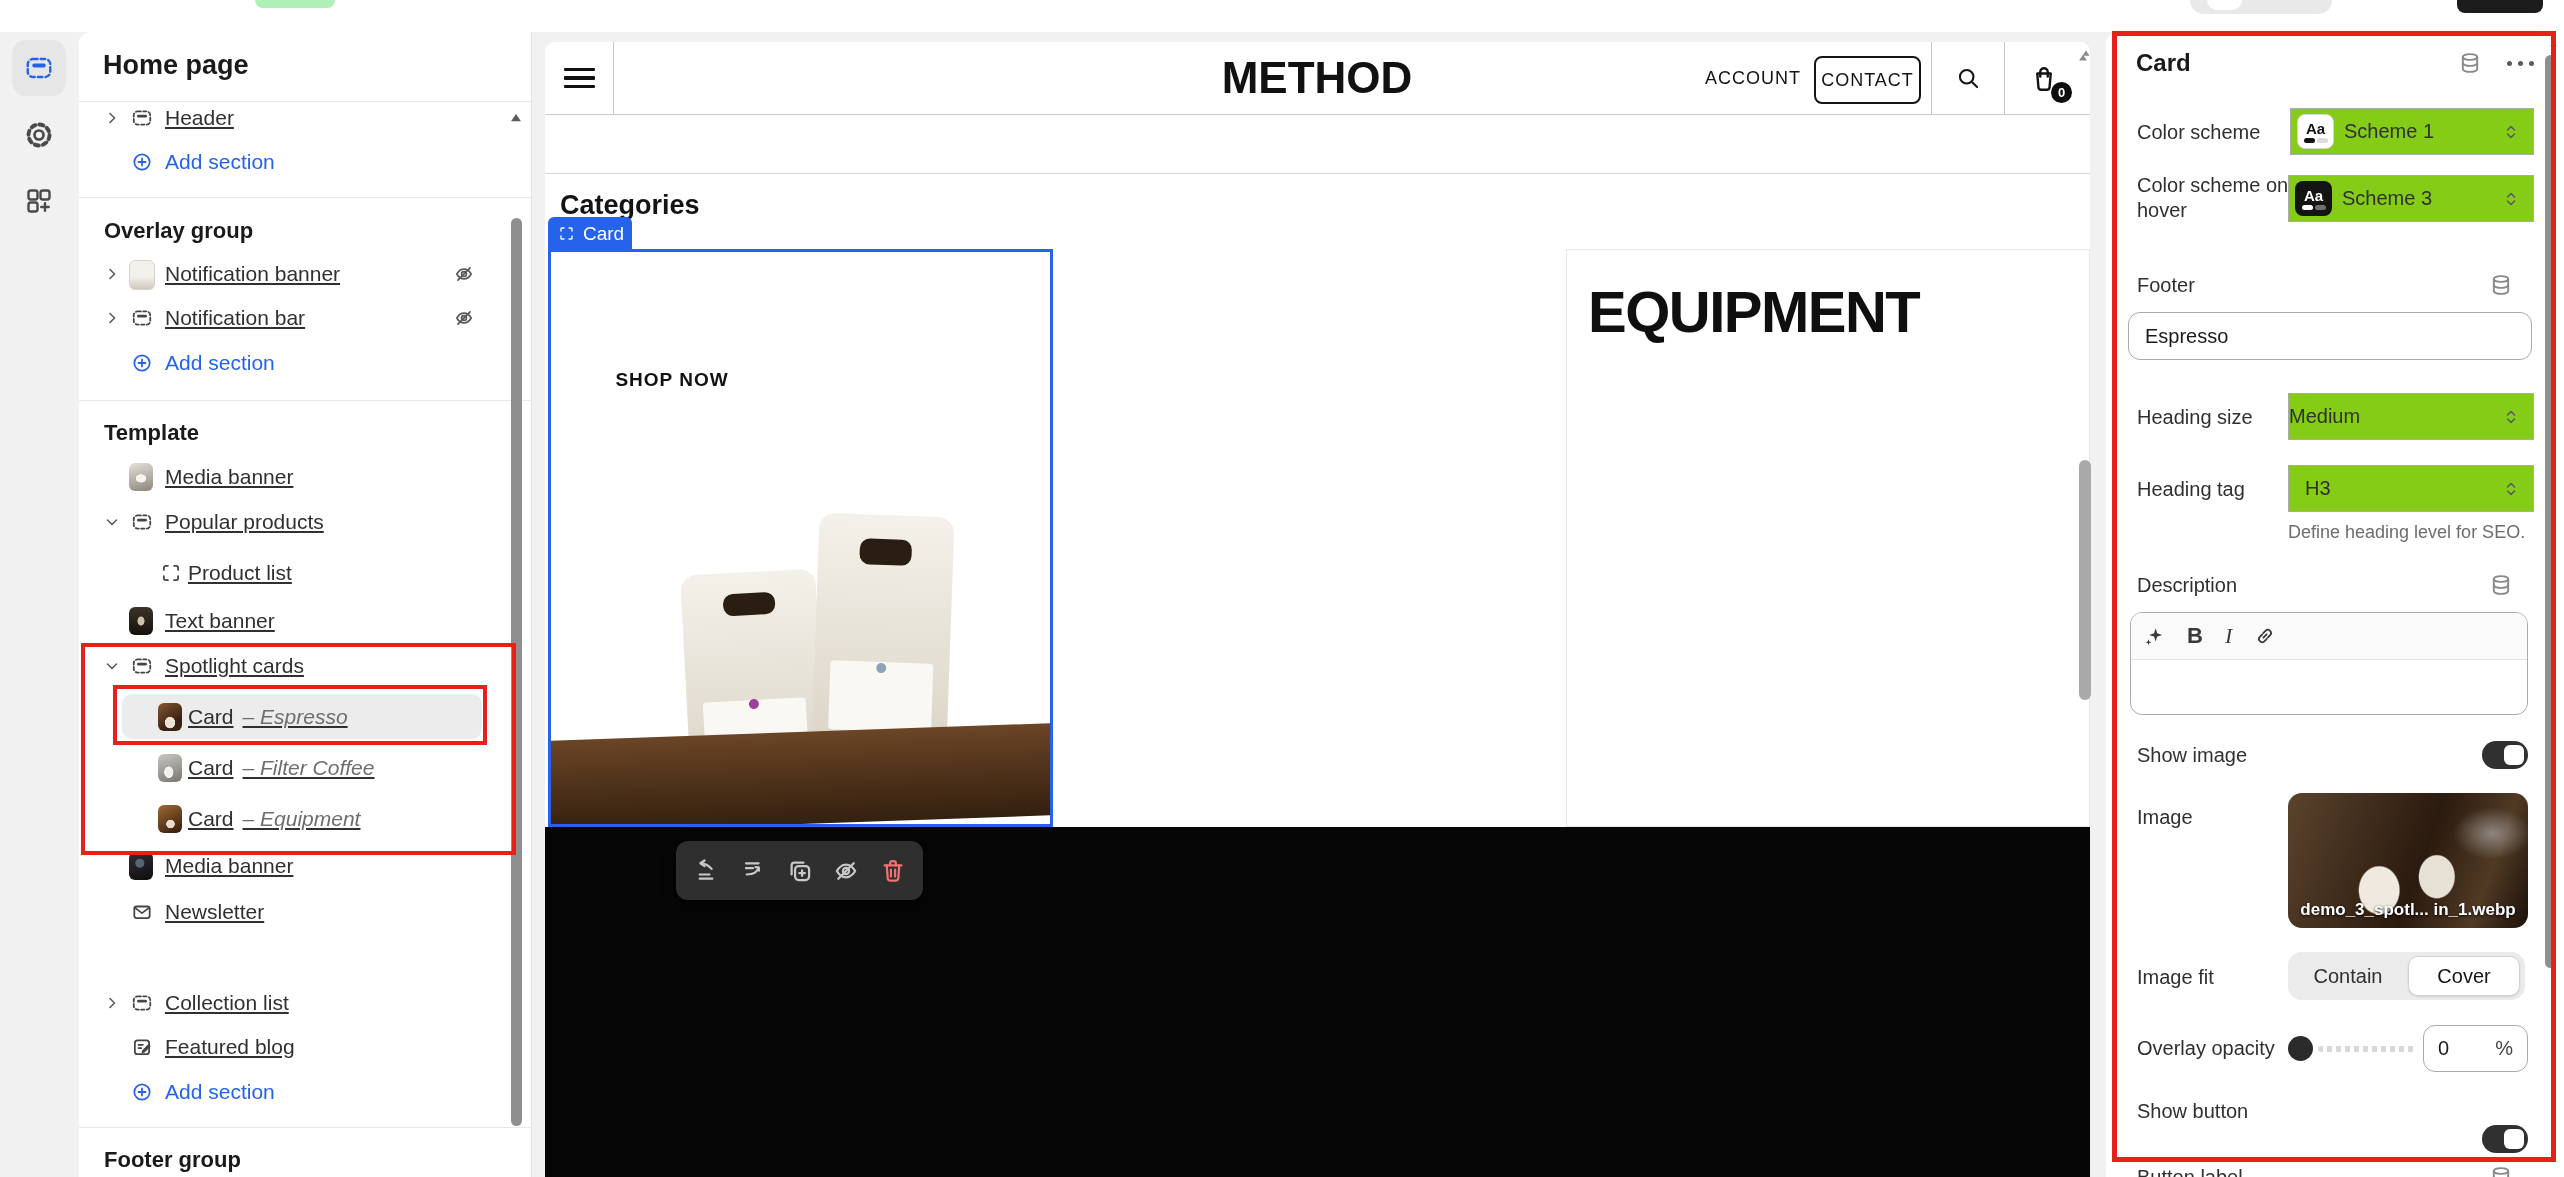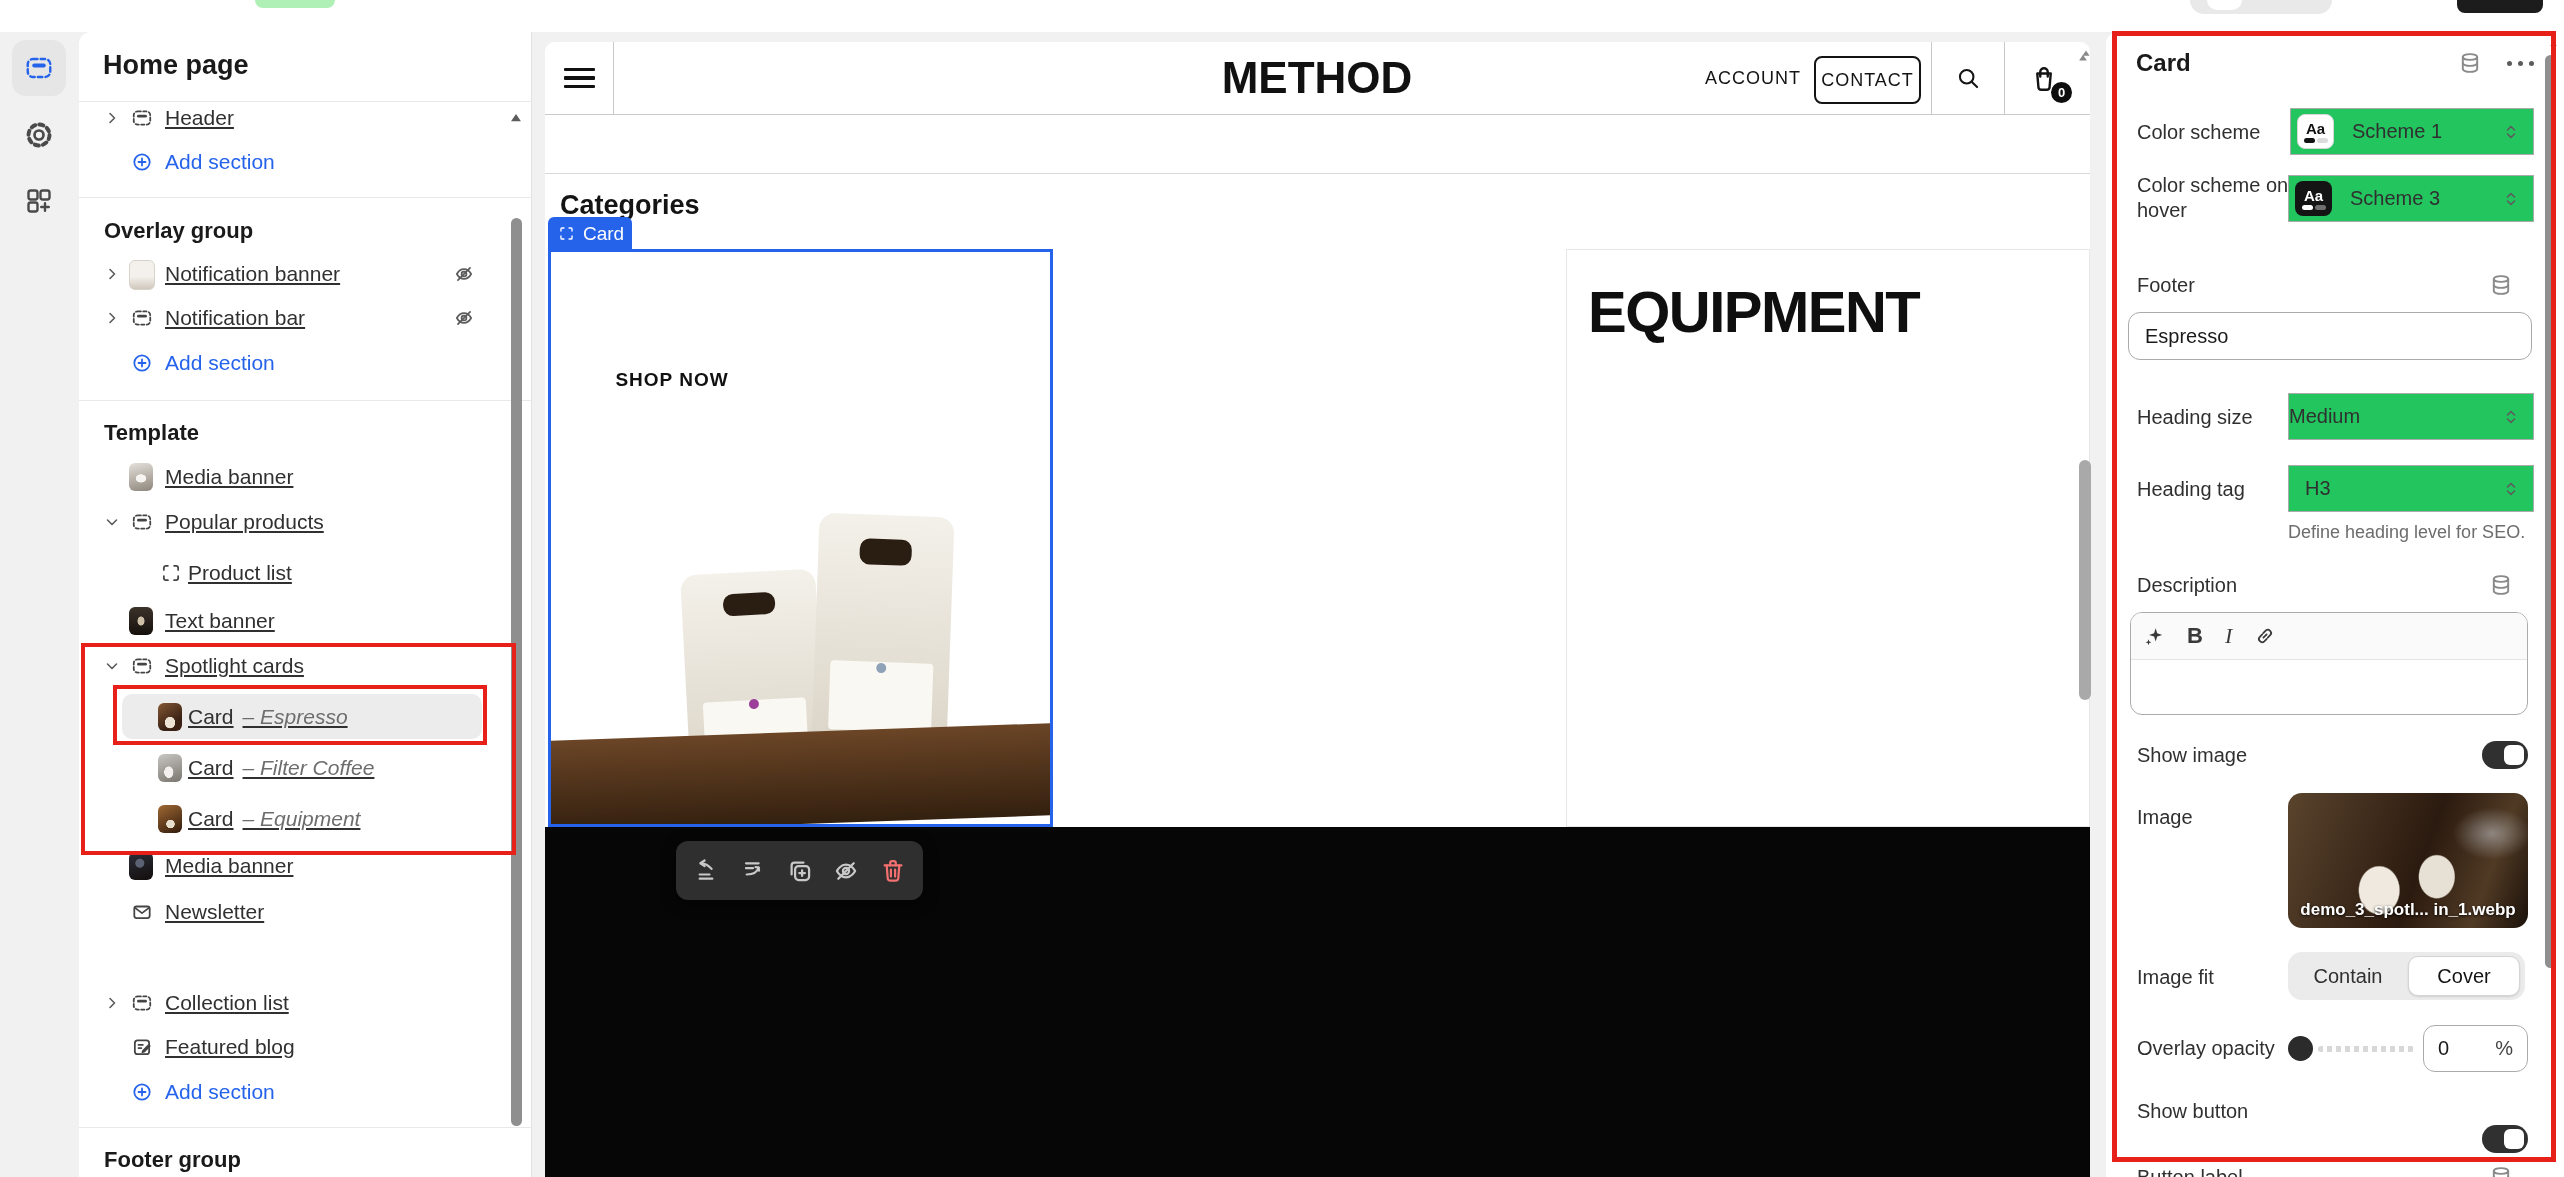--- a/index.html
+++ b/index.html
@@ -102,22 +102,22 @@
   .canvas-scroll{left:2079px;top:460px;width:12px;height:240px;background:#a9a9a9;border-radius:6px;}
   .canvas-arrow{left:2078px;top:47px;width:16px;height:13px;color:#8a8a8a;}
 
   
   .inspector{left:2106px;top:32px;width:458px;height:1145px;background:#fff;border-radius:12px 0 0 0;overflow:hidden;}
   .ins-title{left:30px;top:9px;height:44px;display:flex;align-items:center;font-size:24px;font-weight:bold;color:#1a1a1a;}
   .ins-lbl{left:24px;font-size:20px;color:#303030;display:flex;align-items:center;height:30px;margin-left:7px;}
   .ins-db{width:24px;height:24px;color:#8a8a8a;}
   .dots{left:396px;top:23px;width:36px;height:16px;display:flex;gap:6px;align-items:center;justify-content:center;}
   .dots i{width:5px;height:5px;border-radius:50%;background:#5c5c5c;}
-  .sel{border:1px solid #ababab;border-radius:0;background:#22c55e;box-sizing:border-box;height:47px;
-       display:flex;align-items:center;font-size:20px;color:#303030;gap:8px;}
+  .sel{border:1px solid #ababab;border-radius:0;background:#84cc16;box-sizing:border-box;height:47px;
+       display:flex;align-items:center;font-size:20px;color:#303030;}
   .sel .chev2{position:absolute;right:12px;width:20px;height:20px;color:#5c5c5c;}
   .swatch{width:37px;height:35px;border-radius:8px;margin-left:6px;margin-right:10px;display:flex;flex-direction:column;
           align-items:center;justify-content:center;box-sizing:border-box;}
   .swatch .aa{font-size:15px;font-weight:bold;line-height:15px;}
   .swatch .pills{display:flex;gap:2px;margin-top:2px;}
   .swatch .pills i{width:11px;height:5px;border-radius:3px;display:block;}
   .sw-light{background:#fff;border:1px solid #d6d6d6;color:#111;}
   .sw-dark{background:#141414;color:#fff;}
   .input{border:1px solid #ababab;border-radius:12px;background:#fff;box-sizing:border-box;height:48px;
          display:flex;align-items:center;padding-left:16px;font-size:20px;color:#1a1a1a;}

